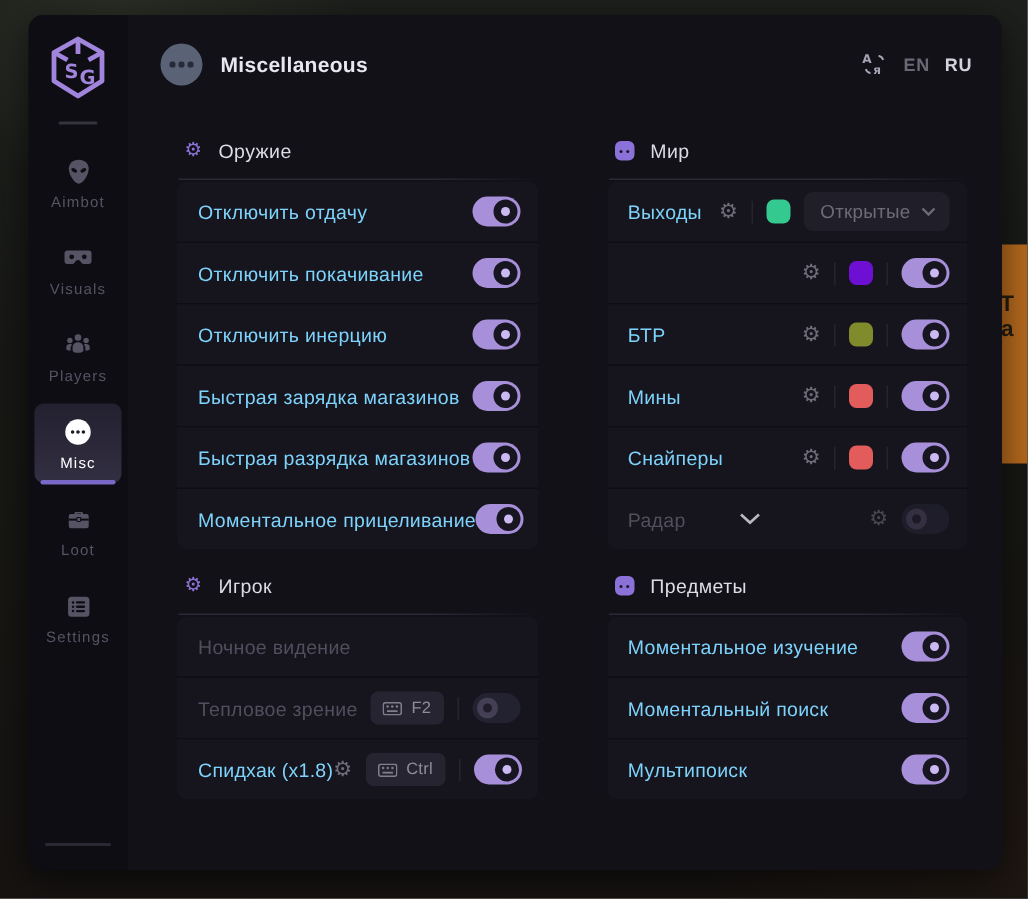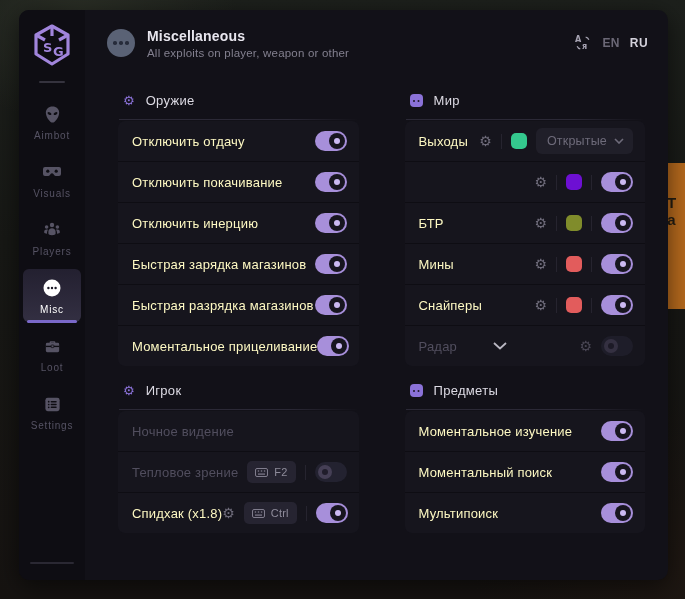--- a/index.html
+++ b/index.html
@@ -52,21 +52,21 @@
   .sec-head{display:flex;align-items:center;gap:11px;padding:17px 0 11px 5px;}
   .sec-gear{font-family:"DejaVu Sans",sans-serif;font-size:13px;color:#8b72d8;line-height:1;}
   .sec-chip{width:13px;height:13px;border-radius:4px;background:#8b72d8;position:relative;}
   .sec-chip::after{content:"";position:absolute;left:3px;top:5.5px;width:2.5px;height:2.5px;border-radius:50%;background:#1c1726;box-shadow:4.5px 0 0 #1c1726;}
   .sec-title{font-size:13px;color:#dddbe4;letter-spacing:.3px;}
   .sec-divider{height:1px;background:linear-gradient(to right,#2b2936 70%,rgba(43,41,54,0));margin:0 0 1px 1px;}
 
   .rows{border-radius:7px;overflow:hidden;}
   .row{height:40px;background:#16151d;display:flex;align-items:center;padding:0 12px 0 14px;border-bottom:1px solid #0e0d13;}
   .row:last-child{border-bottom:none;}
-  .row-label{font-size:13px;color:#fef9c3;letter-spacing:.2px;white-space:nowrap;}
+  .row-label{font-size:13px;color:#7dd3fc;letter-spacing:.2px;white-space:nowrap;}
   .row-label.dim{color:#514e5e;}
   .ctrls{margin-left:auto;display:flex;align-items:center;gap:9px;}
   .vsep{width:1px;height:15px;background:#26242f;}
   .gear{font-family:"DejaVu Sans",sans-serif;font-size:14px;color:#6f6c7b;line-height:1;cursor:pointer;}
   .gear.dim{color:#494654;}
 
   .toggle{width:32px;height:20px;border-radius:10px;position:relative;cursor:pointer;flex-shrink:0;}
   .toggle.on{background:#a78fda;}
   .toggle.on .knob{position:absolute;right:2px;top:2px;width:16px;height:16px;border-radius:50%;background:#17151f;}
   .toggle.on .knob::after{content:"";position:absolute;left:5px;top:5px;width:6px;height:6px;border-radius:50%;background:#cbb9f2;}
@@ -181,21 +181,20 @@
   <div class="main">
 
     <div class="hdr">
       <div class="hdr-circle">
           <i></i>
           <i></i>
           <i></i>
         </div>
       <div class="hdr-text">
         <div class="hdr-title">Miscellaneous</div>
-        <div class="hdr-sub">All exploits on player, weapon or other</div>
       </div>
       <div class="hdr-right">
         <span class="tr-icon">
           <svg width="18" height="18" viewBox="0 0 20 20" fill="none" stroke="currentColor" stroke-width="1.4">
             <text x="1" y="9" font-size="9" font-weight="bold" fill="currentColor" stroke="none" font-family="DejaVu Sans">A</text>
             <text x="9" y="17" font-size="9" font-weight="bold" fill="currentColor" stroke="none" font-family="DejaVu Sans">я</text>
             <path d="M13 3.5a5 5 0 0 1 3.5 3"></path>
               <path d="M7 16.5a5 5 0 0 1-3.5-3"></path>
           </svg>
         </span>

